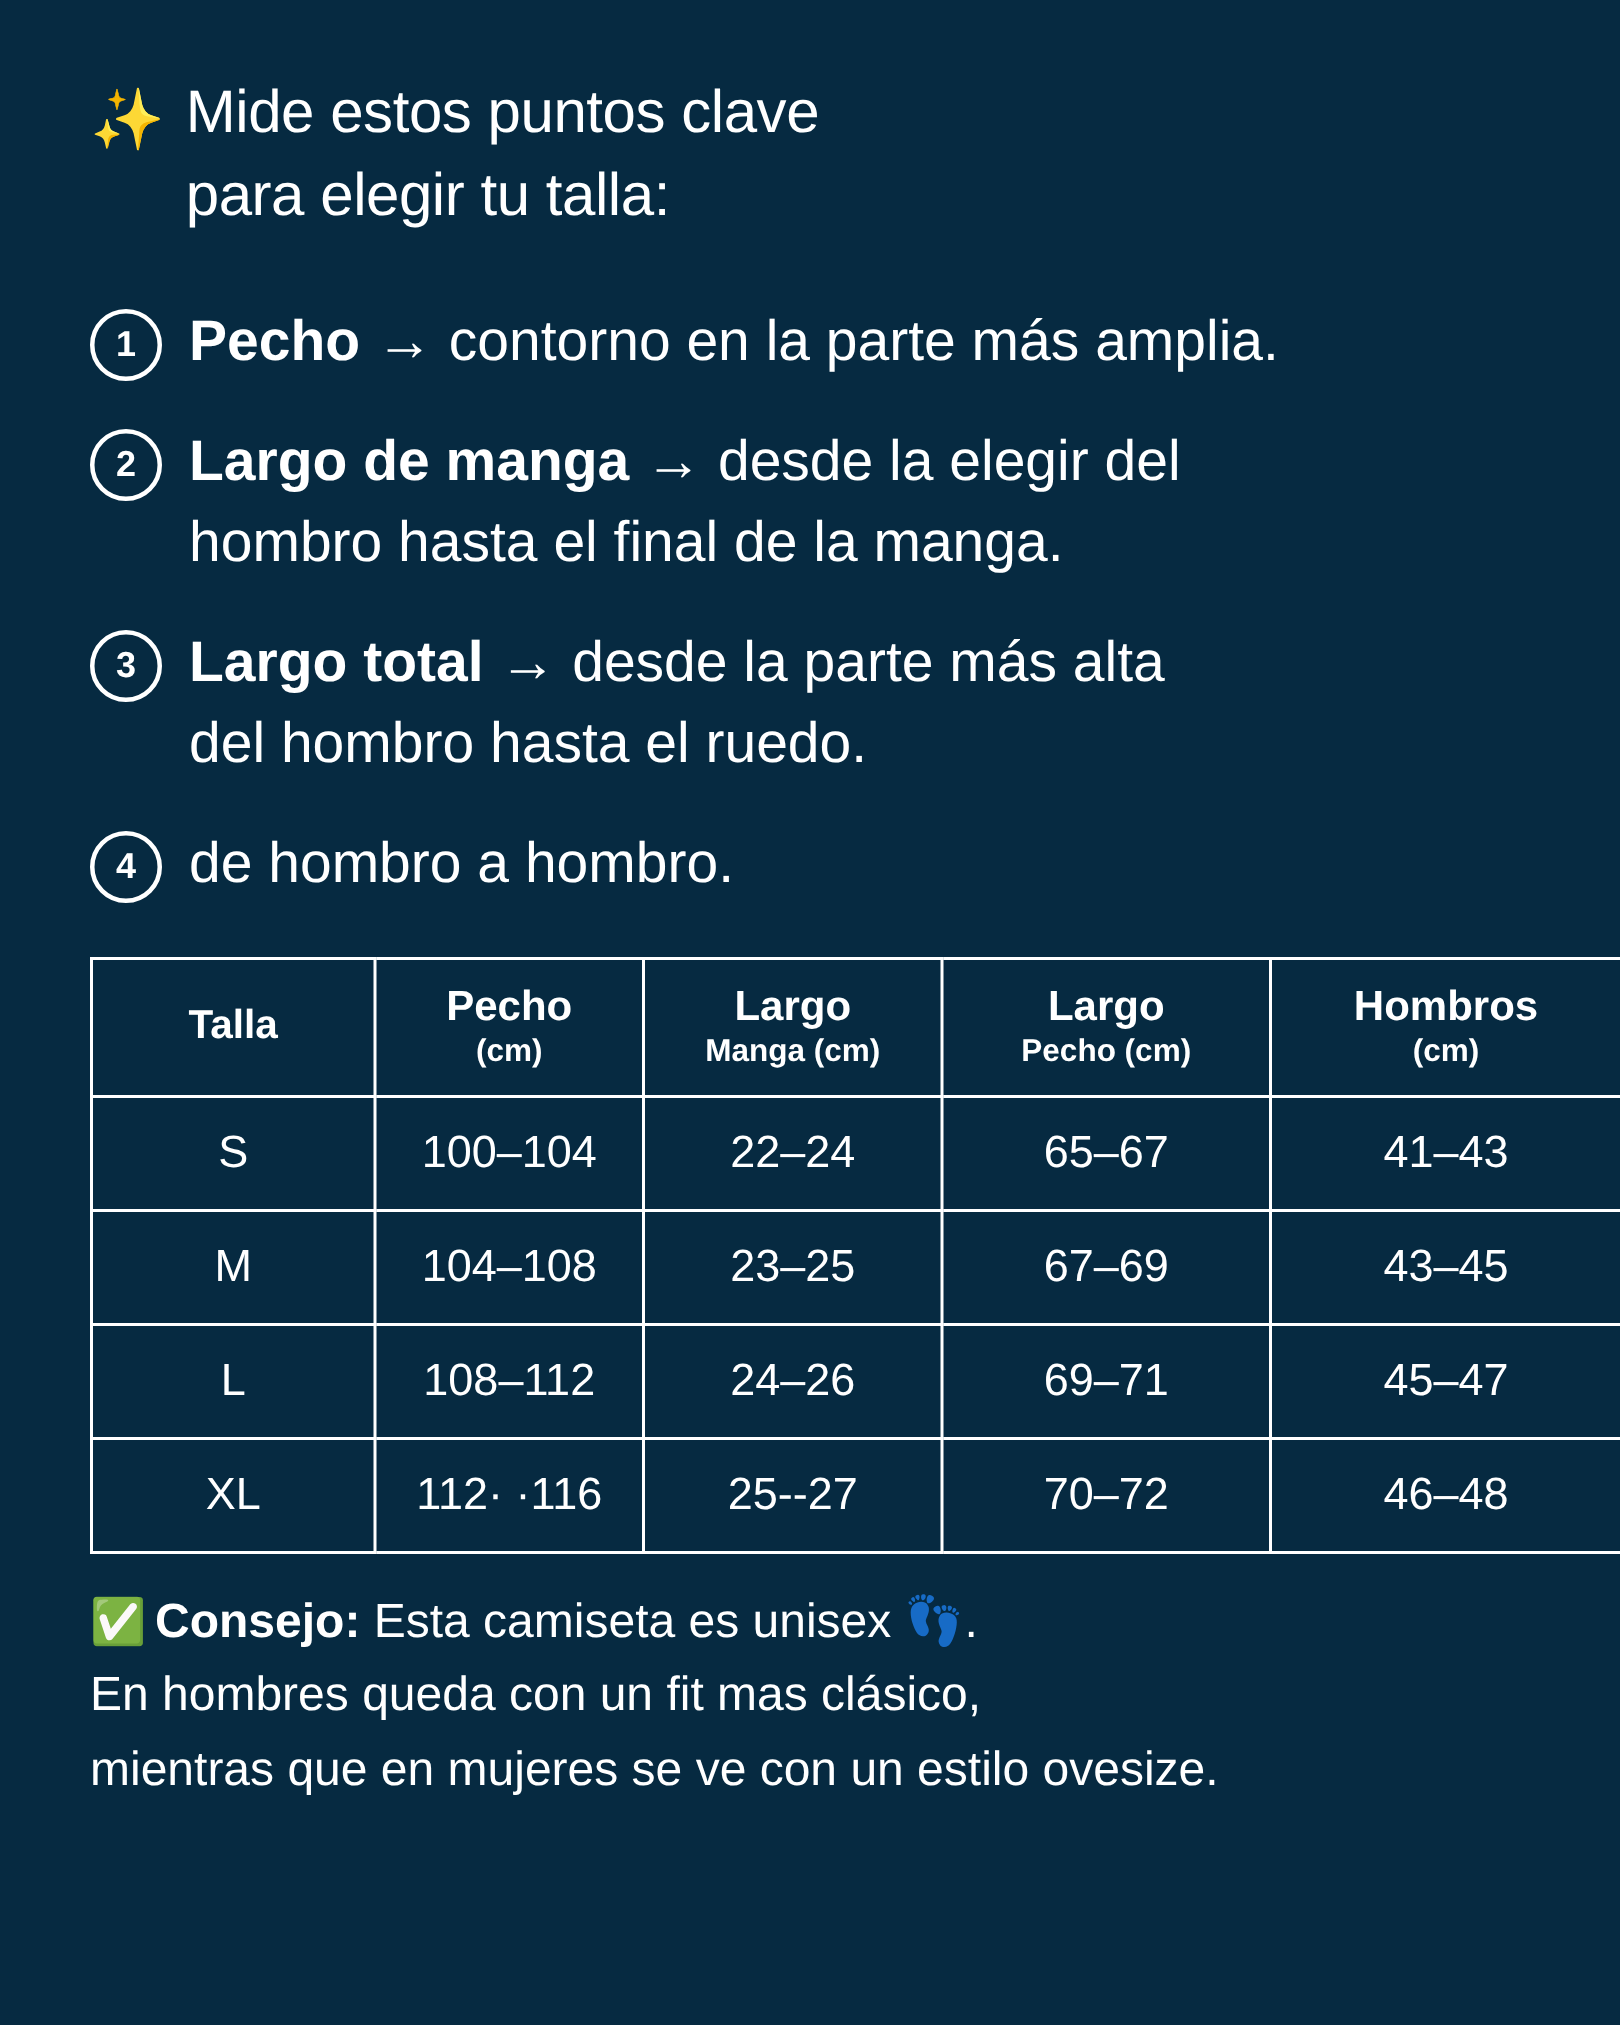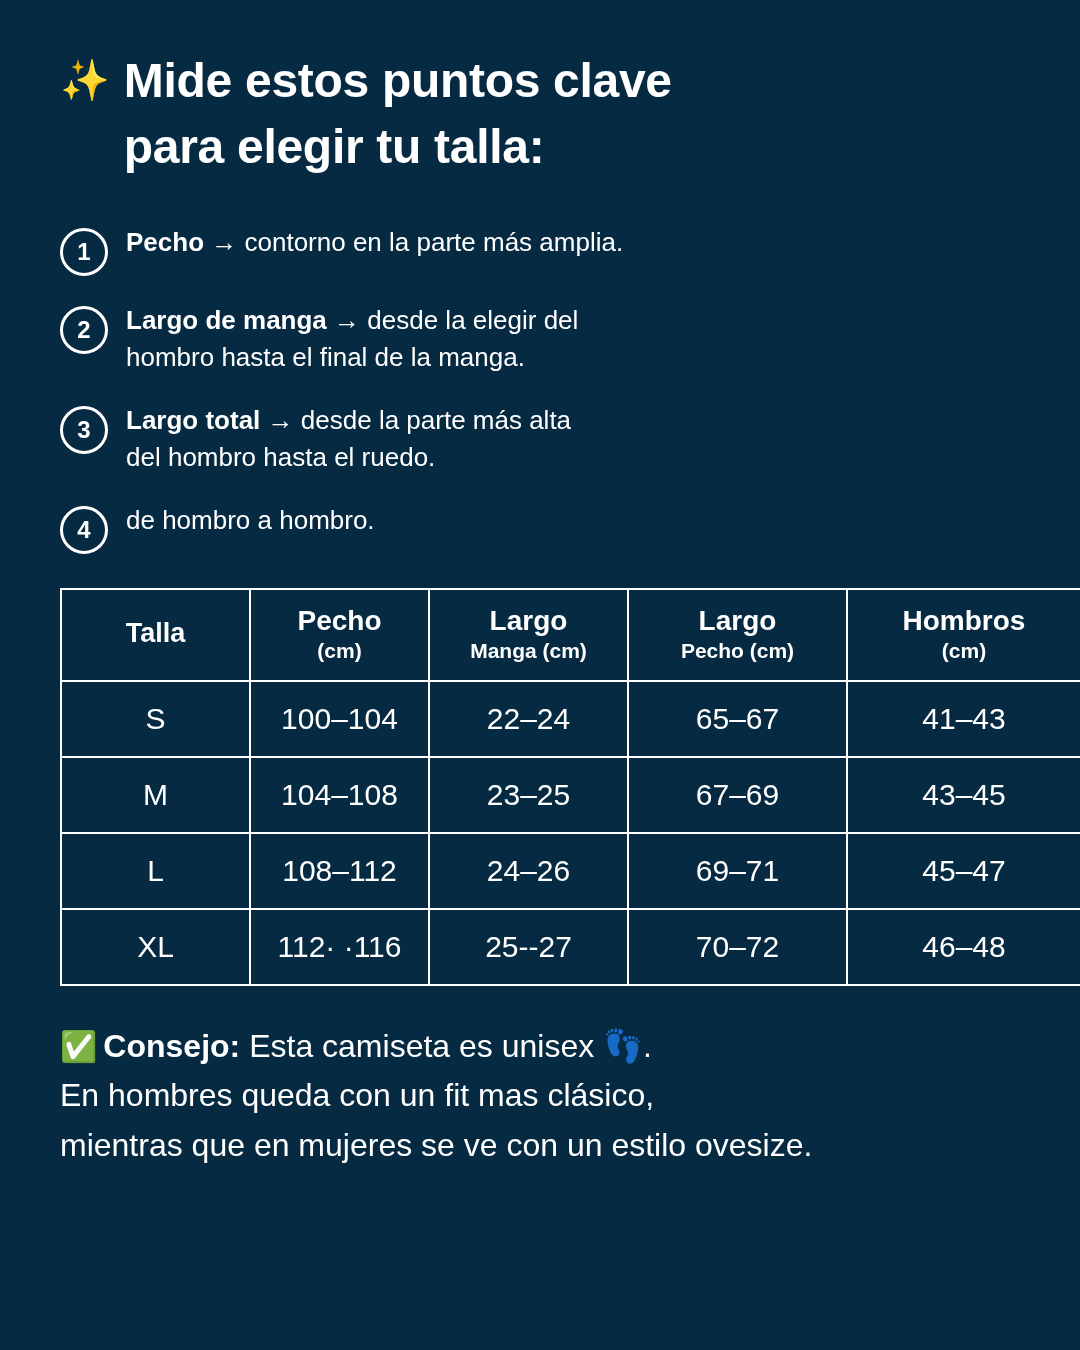--- a/index.html
+++ b/index.html
@@ -29,22 +29,22 @@
     margin-top: 8px;
   }
   .sparkle {
     font-size: 40px;
     line-height: 1;
     margin-right: 14px;
     margin-top: 12px;
     color: #f5e642;
   }
   .heading-text {
-    font-size: 48px;
-    font-weight: bold;
+    font-size: 40px;
+    font-weight: normal;
     line-height: 1.38;
     letter-spacing: -0.3px;
   }
 
   
   .points {
     margin-top: 42px;
   }
   .point {
     display: flex;
@@ -60,21 +60,21 @@
     display: flex;
     align-items: center;
     justify-content: center;
     font-size: 24px;
     font-weight: bold;
     line-height: 1;
     margin-right: 18px;
     margin-top: 6px;
   }
   .point-body {
-    font-size: 26px;
+    font-size: 38px;
     line-height: 1.42;
     padding-top: 2px;
   }
   .point-body b {
     font-weight: bold;
   }
 
   
   .size-table {
     margin-top: 34px;
@@ -110,21 +110,21 @@
     font-size: 30px;
   }
   .col-talla { width: 175px; }
   .col-pecho { width: 165px; }
   .col-manga { width: 185px; }
   .col-prenda { width: 205px; }
   .col-hombros { width: 220px; }
 
   
   .tip {
-    margin-top: 36px;
+    margin-top: 20px;
     font-size: 32px;
     line-height: 1.55;
   }
   .tip .check {
     font-size: 30px;
     margin-right: 6px;
   }
   .tip b {
     font-weight: bold;
   }

